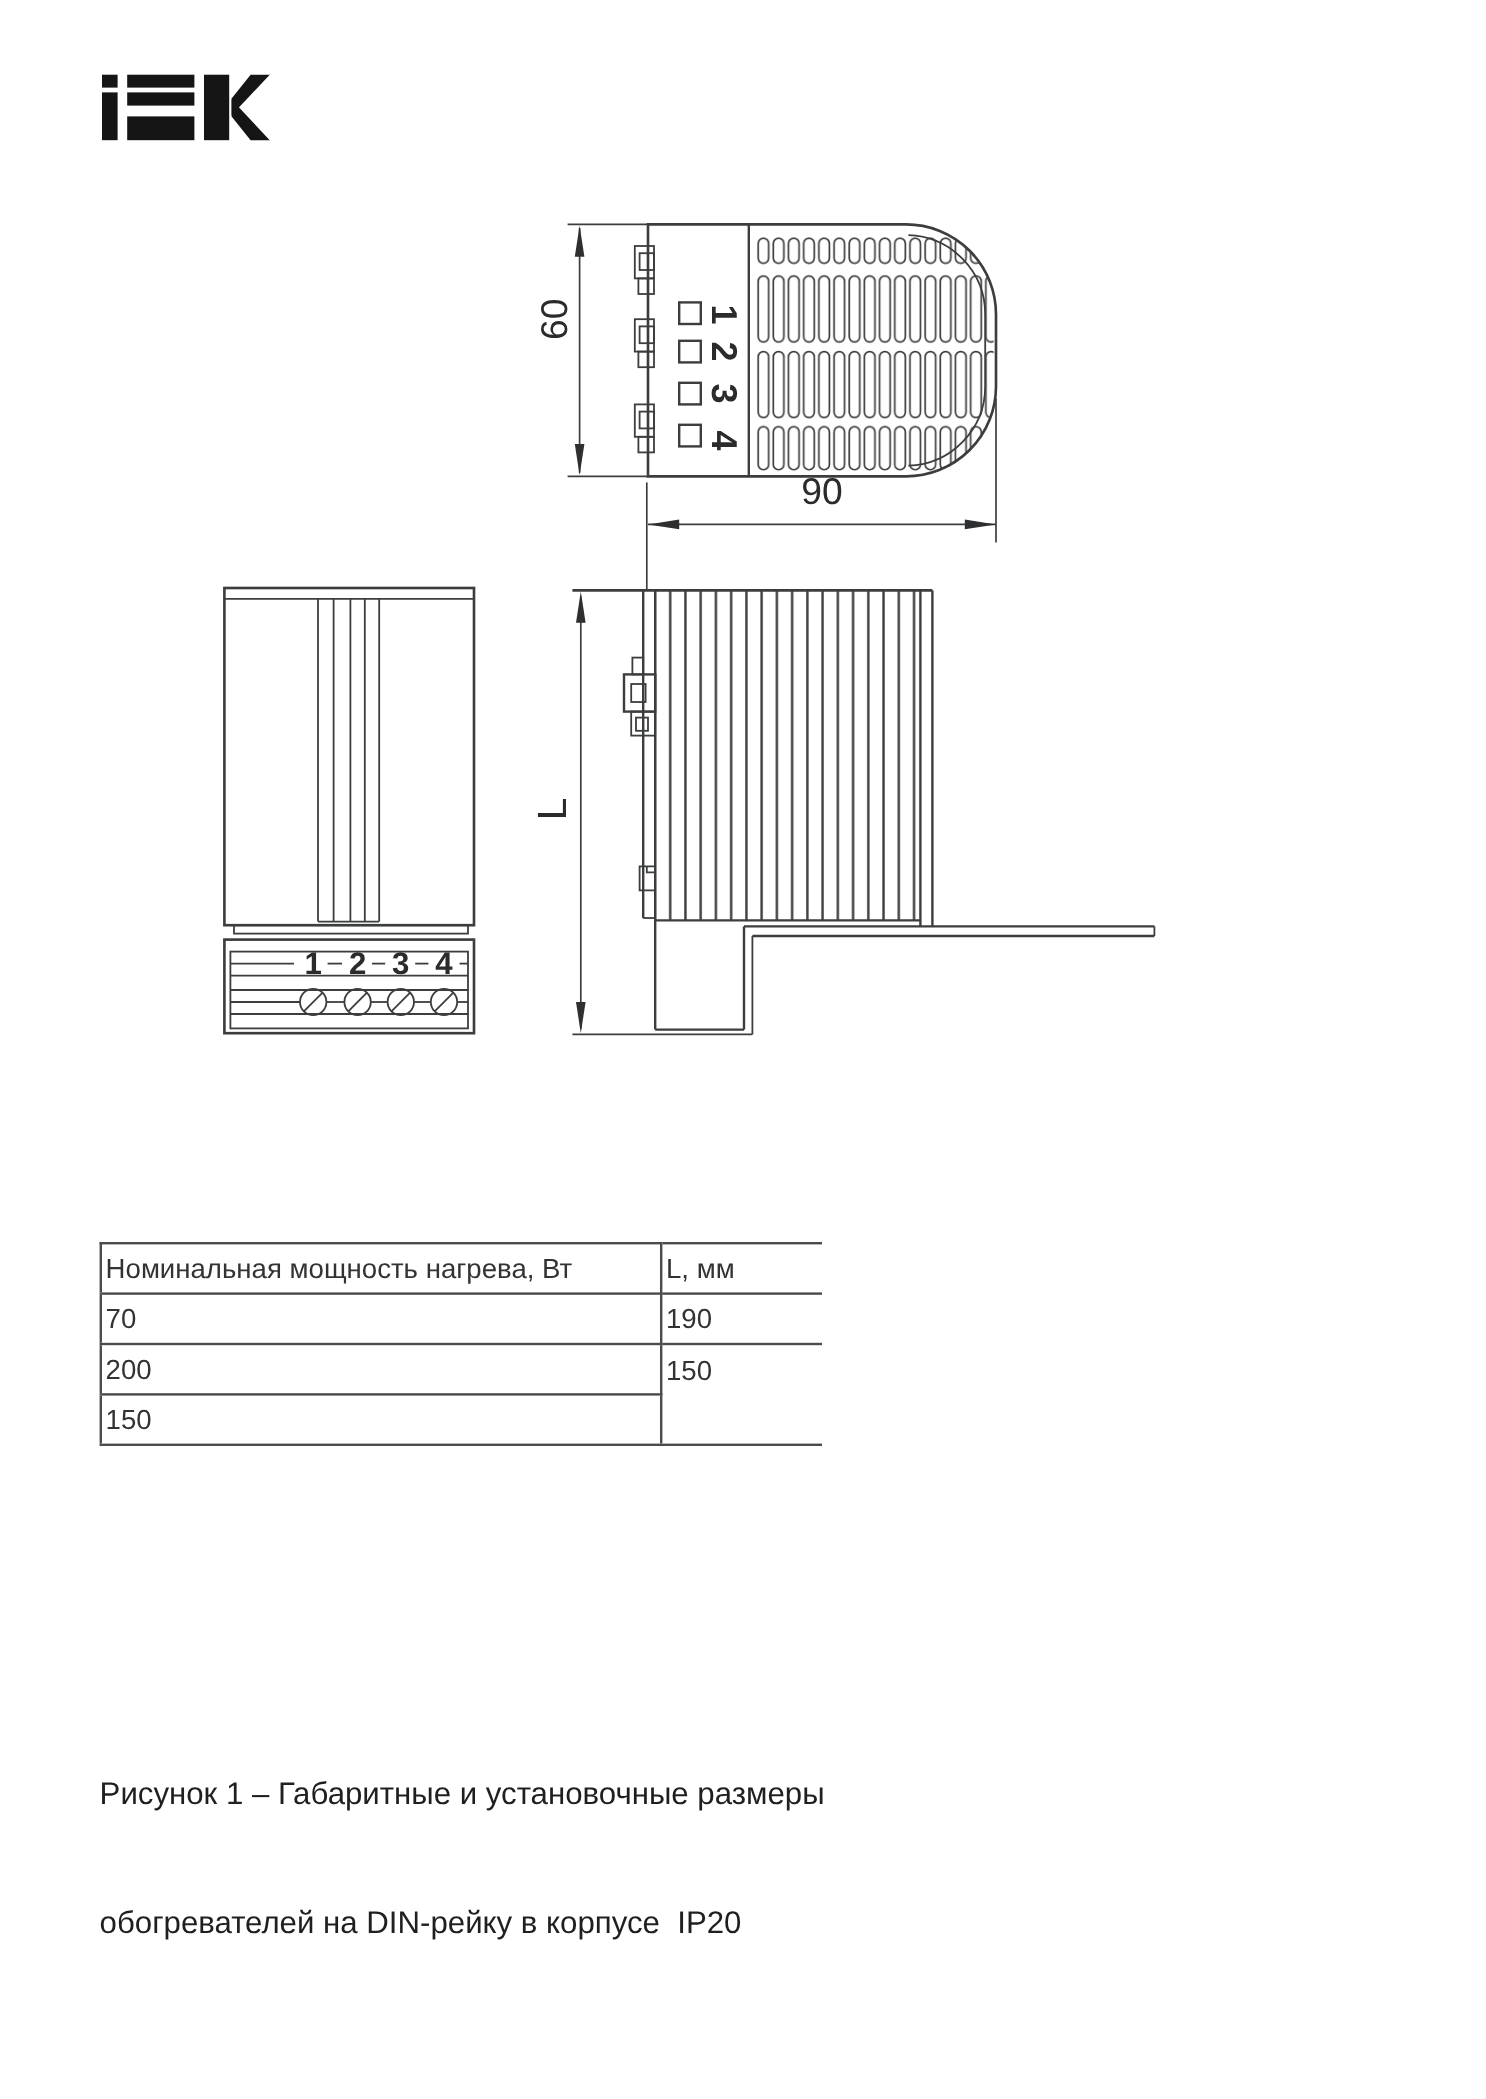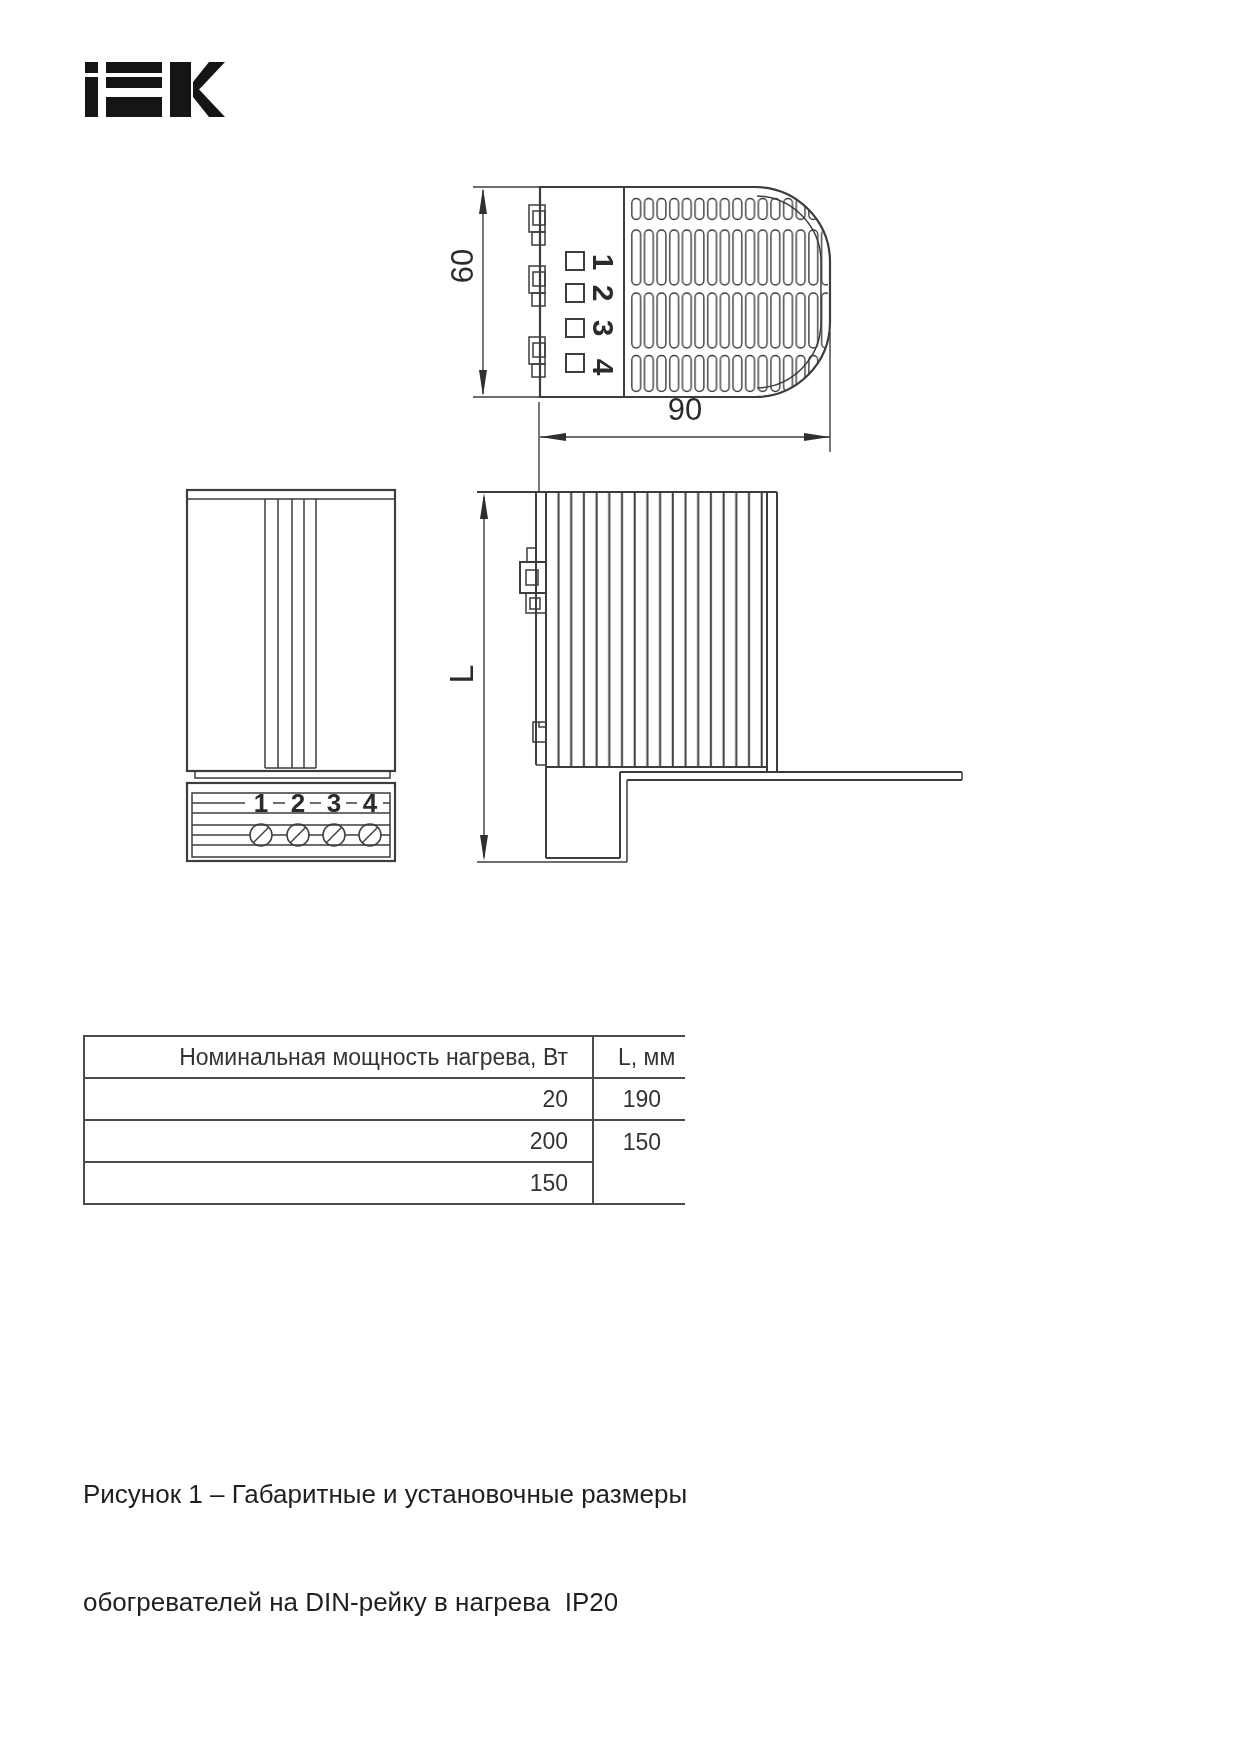--- a/index.html
+++ b/index.html
@@ -21,21 +21,21 @@
   .term-num{font-size:30px;font-weight:bold;}
   .fv-num{font-size:26px;font-weight:600;}
 
   .dim-table{
     position:absolute;left:83px;top:1035px;width:602px;
     border-collapse:collapse;table-layout:fixed;
     border-top:2px solid #4b4b4b;border-left:2px solid #4b4b4b;
     font-size:23px;color:#333;
   }
   .dim-table td,.dim-table th{
-    height:40px;padding:0 24px;text-align:right;font-weight:400;
+    height:40px;padding:0 3px;text-align:left;font-weight:400;
     border-bottom:2px solid #4b4b4b;vertical-align:middle;white-space:nowrap;
     overflow:hidden;
   }
   .dim-table .c1{width:459px;border-right:2px solid #4b4b4b;}
 
   .caption{
     position:absolute;left:83px;top:1404px;width:680px;
     font-size:26px;line-height:36px;color:#1f1f1f;white-space:pre-wrap;
   }
 </style>
@@ -224,31 +224,31 @@
     </g>
   </svg>
 
   <table class="dim-table">
     <tbody>
         <tr>
       <th class="c1">Номинальная мощность нагрева, Вт</th>
       <th>L, мм</th>
     </tr>
     <tr>
-      <td class="c1">20</td>
+      <td class="c1">70</td>
       <td>190</td>
     </tr>
     <tr>
       <td class="c1">200</td>
       <td rowspan="2" style="vertical-align:top;padding-top:8px;">150</td>
     </tr>
     <tr>
       <td class="c1">150</td>
     </tr>
   </tbody>
     </table>
 
   <div class="caption">
     <div>Рисунок 1 – Габаритные и установочные размеры</div>
-    <div>обогревателей на DIN-рейку в нагрева  IP20</div>
+    <div>обогревателей на DIN-рейку в корпусе  IP20</div>
   </div>
 
 </div>
 
 </body></html>

